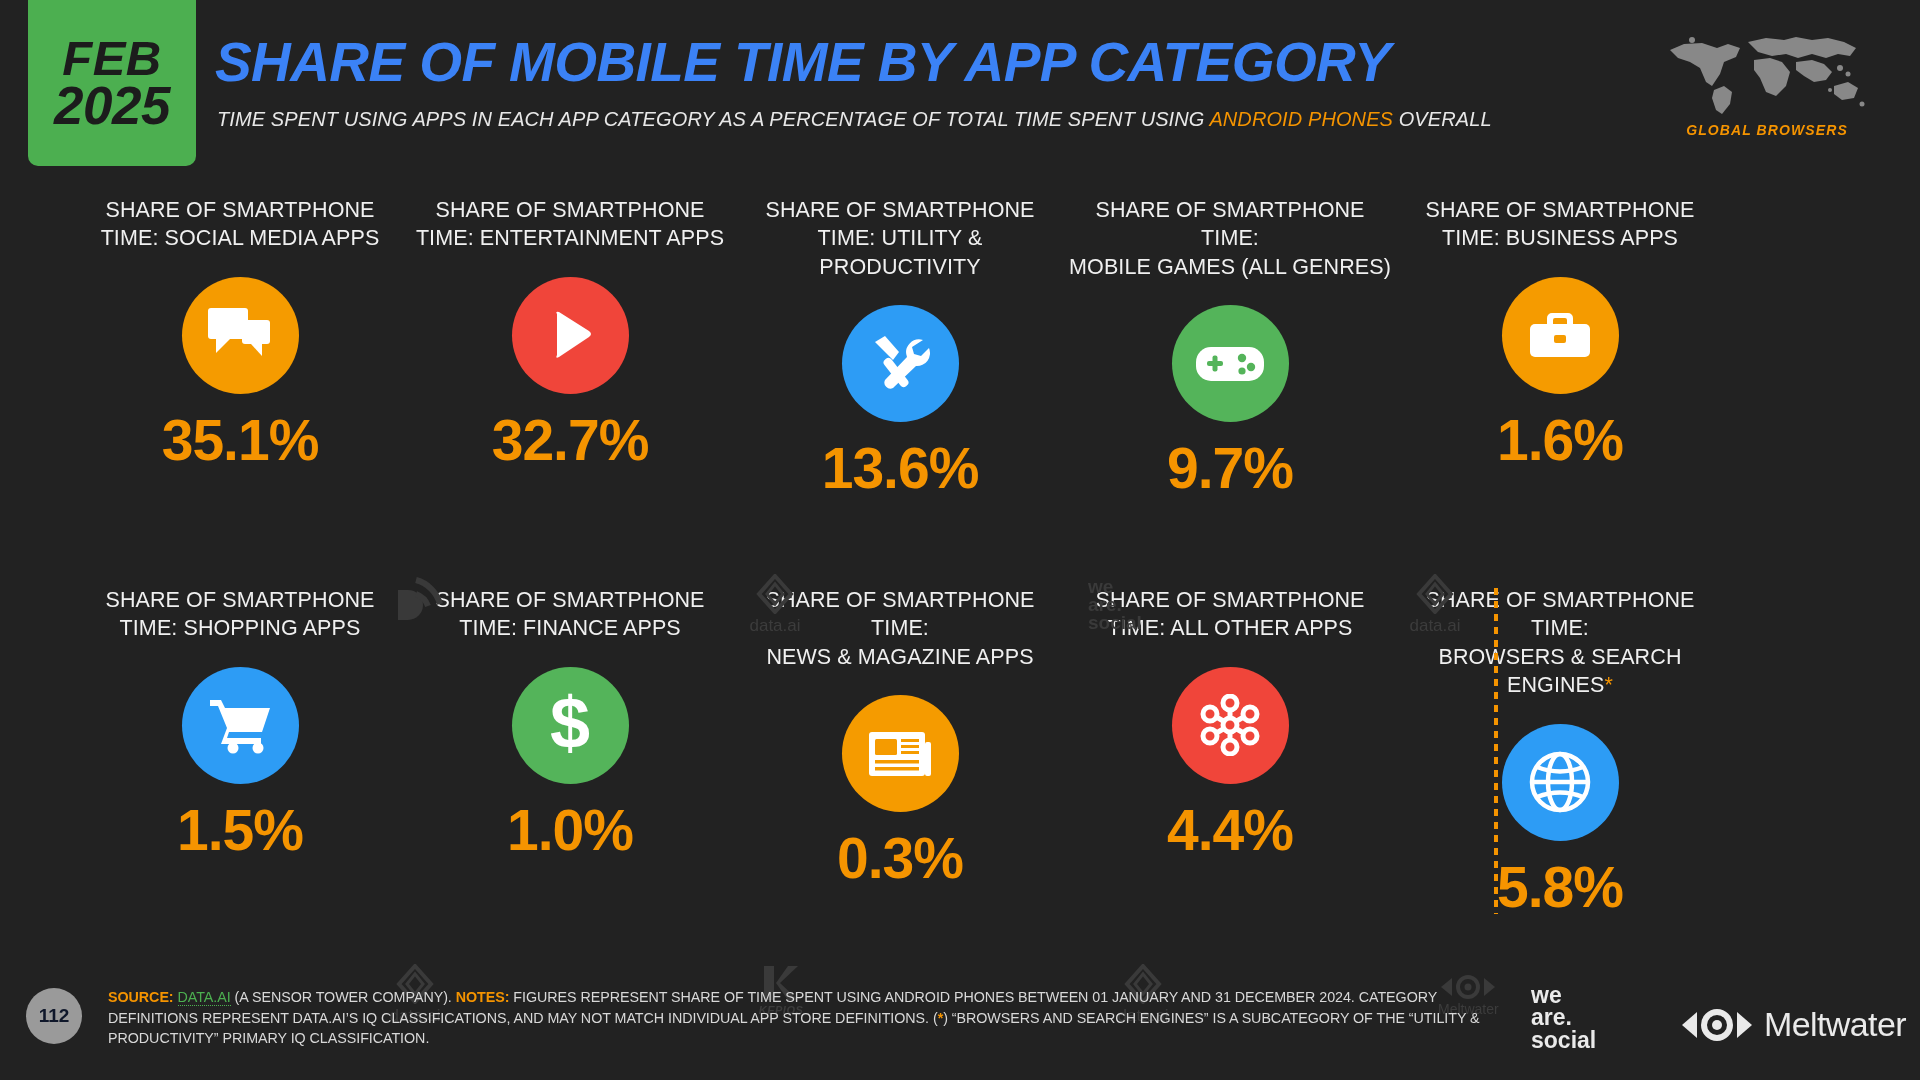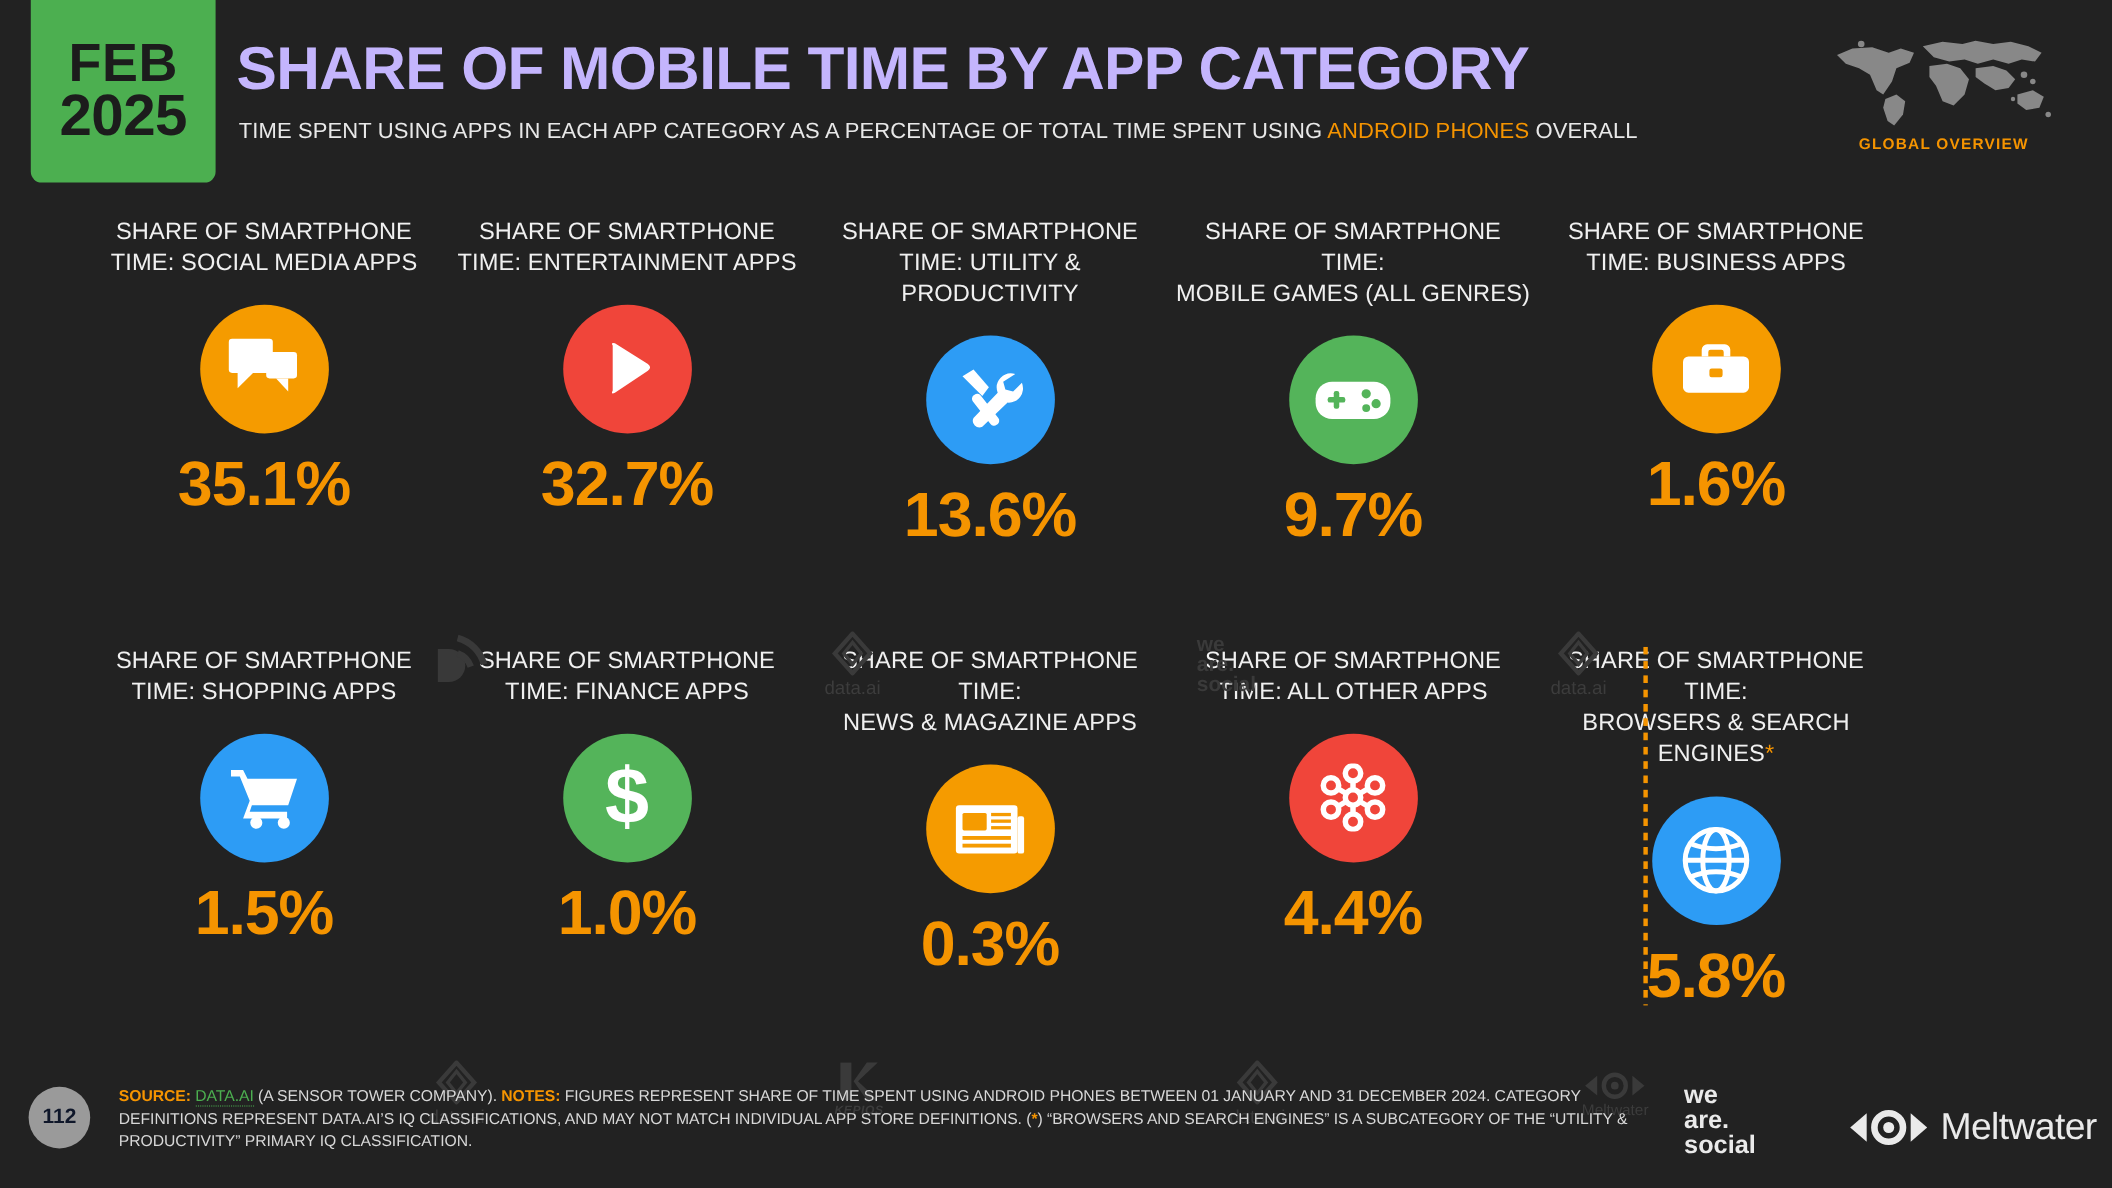--- a/index.html
+++ b/index.html
@@ -6,34 +6,34 @@
   html,body { width:1920px; height:1080px; }
   body {
     background:#222222;
     font-family:"Liberation Sans", sans-serif;
     color:#ffffff;
     overflow:hidden;
     position:relative;
   }
 
   
-  #header { position:absolute; left:0; top:0; width:1920px; height:172px; }
+  #header { position:absolute; left:0; top:0; width:1920px; height:172px;font-style:italic; }
 
   #date-badge {
     position:absolute; left:28px; top:0; width:168px; height:166px;
     background:#4caf50; border-radius:0 0 10px 10px;
     display:flex; flex-direction:column; align-items:center; justify-content:center;
     color:#1c1c1c; line-height:.95;
   }
   #date-badge .m { font-size:49px; font-weight:bold; letter-spacing:.5px; }
   #date-badge .y { font-size:53px; font-weight:bold; letter-spacing:-.5px;text-align:center; }
 
   #title {
     position:absolute; left:215px; top:30px;
-    font-size:55px; font-weight:bold; color:#c4b5fd;
+    font-size:55px; font-weight:bold; color:#3b82f6;
     letter-spacing:-.6px; white-space:nowrap;text-align:center;
   }
   #subtitle {
     position:absolute; left:217px; top:108px;
     font-size:20px; color:#e8e8e8; letter-spacing:.1px; white-space:nowrap;
   }
   #subtitle .hl { color:#f59400; }
 
   #globe-block { position:absolute; right:28px; top:24px; width:250px; text-align:center; }
   #globe-block svg { display:block; margin:0 auto; }
@@ -115,21 +115,21 @@
         <path d="M92 36 L108 34 L120 38 L128 48 L124 62 L114 72 L104 68 L98 54 L92 46 Z"></path>
         <path d="M134 38 L150 36 L162 40 L170 48 L164 56 L152 58 L142 52 L134 46 Z"></path>
         <path d="M172 62 L186 58 L196 64 L192 74 L180 76 L172 70 Z"></path>
         <circle cx="178" cy="44" r="3"></circle>
           <circle cx="186" cy="50" r="2.5"></circle>
         <circle cx="168" cy="66" r="2"></circle>
           <circle cx="30" cy="16" r="3"></circle>
         <circle cx="200" cy="80" r="2.5"></circle>
       </g>
     </svg>
-    <div id="globe-label">GLOBAL OVERVIEW</div>
+    <div id="globe-label">GLOBAL BROWSERS</div>
   </div>
 </div>
 
 <div id="grid">
 
   <div class="tile" style="left:78px;  top:0;">
     <div class="label">SHARE OF SMARTPHONE
 TIME: SOCIAL MEDIA APPS</div>
     <div class="disc" style="background:#f59b00;">
       <svg width="68" height="58" viewBox="0 0 68 58">

